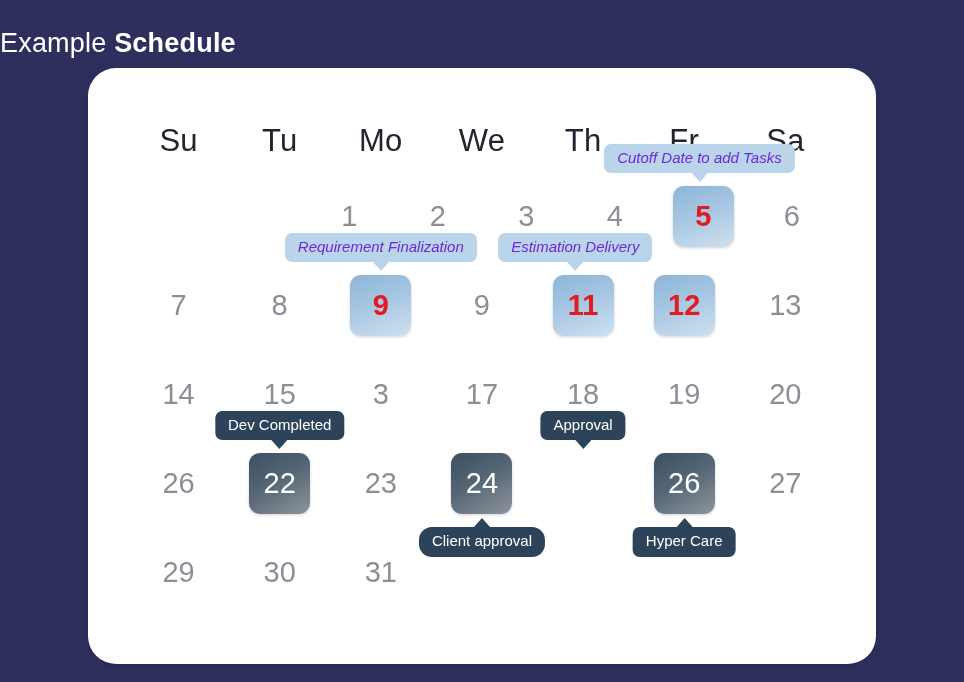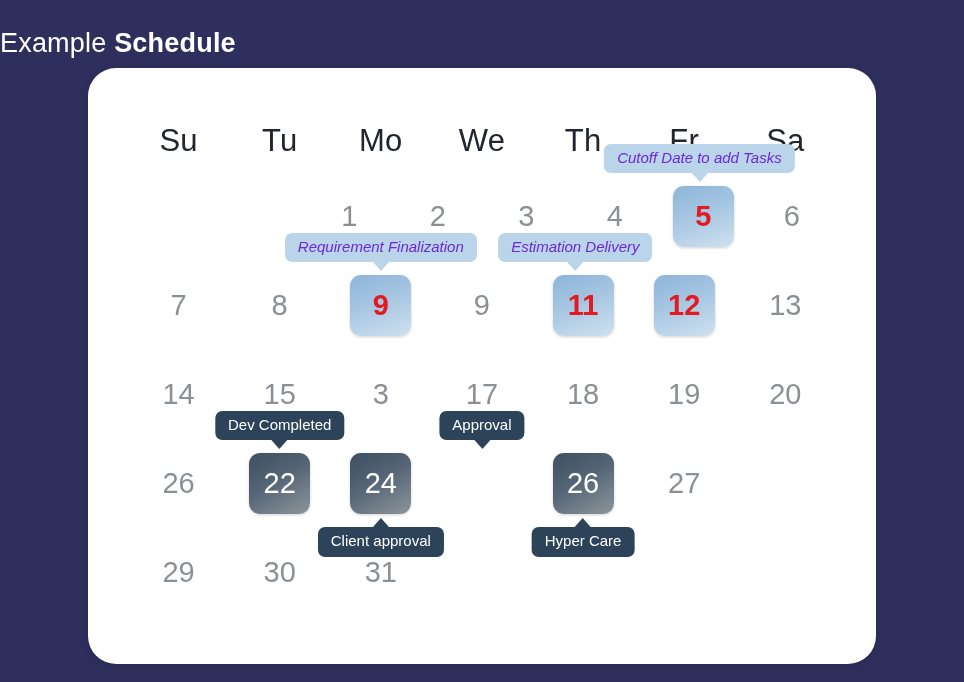--- a/index.html
+++ b/index.html
@@ -158,21 +158,21 @@
   .tip.light.above-arrow::after { border-bottom-color: #bad4ea; }
   .tip.dark.above-arrow::after  { border-bottom-color: #2c4359; }
 
   
   .tip-cutoff      { bottom: 100%; margin-bottom: 9px; transform: translateX(-52%); }
   .tip-requirement { bottom: 100%; margin-bottom: 9px; transform: translateX(-50%); }
   .tip-estimation  { bottom: 100%; margin-bottom: 9px; transform: translateX(-55%); }
   .tip-cr          { top: 100%; margin-top: 9px; transform: translateX(-38%); }
   .tip-devdone     { bottom: 100%; margin-bottom: 9px; transform: translateX(-50%); }
   .tip-release     { bottom: 100%; margin-bottom: 9px; transform: translateX(-50%); }
-  .tip-client      { top: 100%; margin-top: 9px; transform: translateX(-50%); }
+  .tip-client      { top: 100%; margin-top: 9px; transform: translateX(-50%); border-radius: 13px; }
   .tip-hyper       { top: 100%; margin-top: 9px; transform: translateX(-50%); }
 </style>
 </head>
 <body>
 
 <div class="page">
 
   <div class="title">
     <span class="t-light">Example </span><span class="t-bold">Schedule</span>
   </div>
@@ -280,20 +280,23 @@
 
       <div class="row">
         <div class="cell">
           <span class="daynum">26</span>
         </div>
         <div class="cell">
           <div class="tip dark below-arrow tip-devdone">Dev Completed</div>
           <div class="daybox dark">22</div>
         </div>
         <div class="cell">
+          <span class="daynum">23</span>
+        </div>
+        <div class="cell">
           <div class="daybox dark">24</div>
           <div class="tip dark above-arrow tip-client">Client approval</div>
         </div>
         <div class="cell">
           <div class="tip dark below-arrow tip-release">Approval</div>
         </div>
         <div class="cell">
           <div class="daybox dark">26</div>
           <div class="tip dark above-arrow tip-hyper">Hyper Care</div>
         </div>

